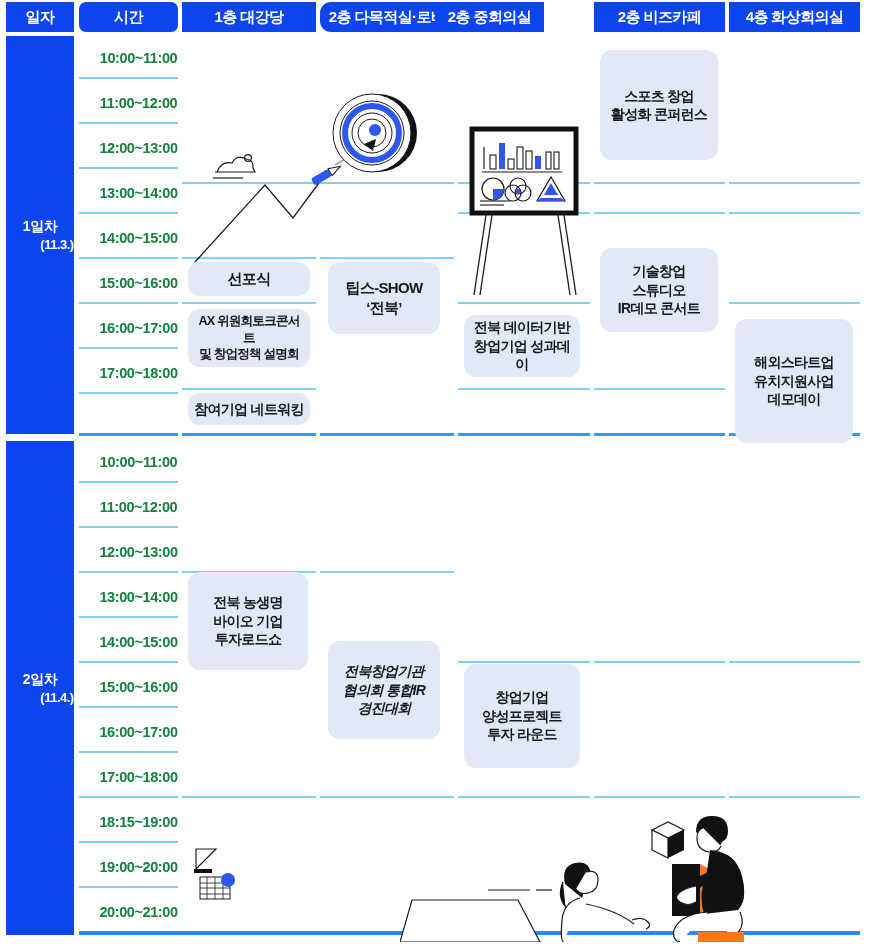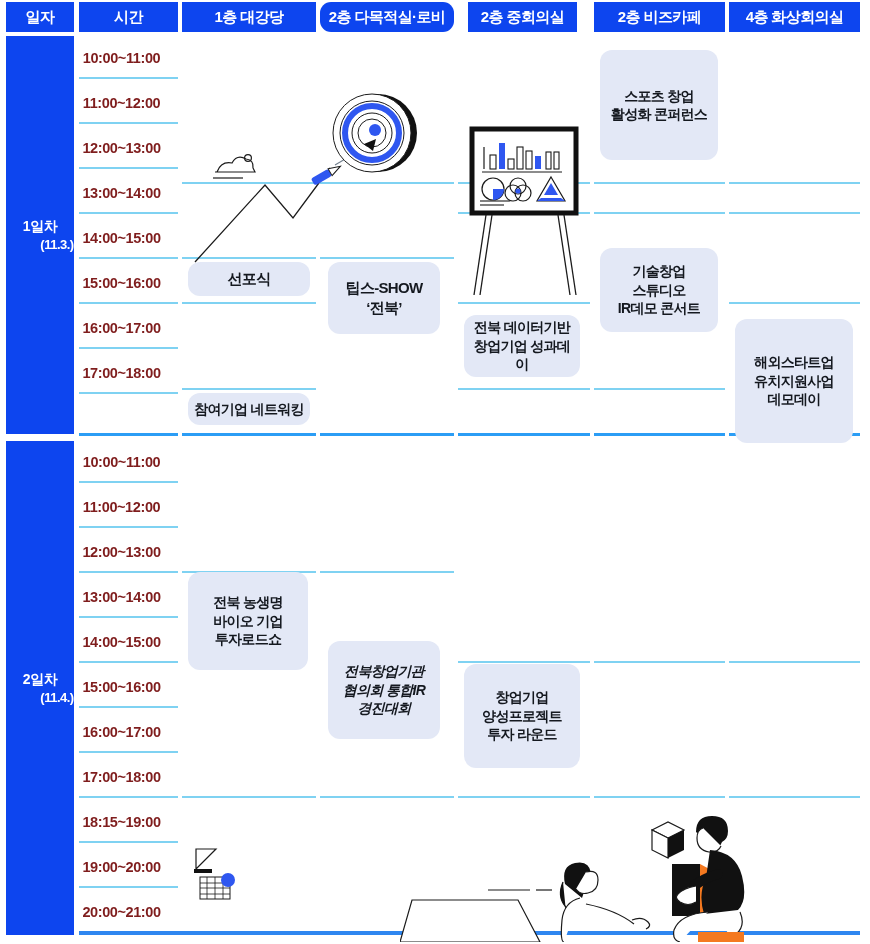--- a/index.html
+++ b/index.html
@@ -28,23 +28,23 @@
   .daycell{
     position:absolute;left:6px;width:68px;
     background:#0d45ef;color:#ffffff;
     display:flex;flex-direction:column;align-items:center;justify-content:center;
     font-size:14px;font-weight:700;line-height:1.35;letter-spacing:-0.5px;
   }
   .daycell .sub{font-weight:700;font-size:13px;margin-left:34px;}
 
   
   .timelbl{
-    position:absolute;left:72px;width:99px;height:22px;
+    position:absolute;left:89px;width:99px;height:22px;
     display:flex;align-items:center;justify-content:center;
-    font-size:14.5px;font-weight:600;color:#7f1d1d;
+    font-size:14.5px;font-weight:600;color:#15803d;
     letter-spacing:-0.4px;white-space:nowrap;
   }
 
   
   .hline{position:absolute;height:2px;background:#7fd2f2;}
   .hline.strong{height:3px;background:#2b9df5;}
   .hline.bottom{height:4px;background:#2e86f0;}
 
   
   .evt{
@@ -63,24 +63,24 @@
 
   
   .art{position:absolute;pointer-events:none;}
 </style>
 </head>
 <body>
 
 <div id="sched">
 
   <div class="hdr" style="left:6px;width:68px;">일자</div>
-  <div class="hdr" style="left:79px;width:99px;">시간</div>
+  <div class="hdr" style="left:79px;width:99px;border-radius:7px;">시간</div>
   <div class="hdr" style="left:182px;width:134px;">1층 대강당</div>
   <div class="hdr" style="left:320px;width:134px;border-radius:11px;">2층 다목적실·로비</div>
-  <div class="hdr" style="left:468px;width:109px;">2층 중회의실</div>
+  <div class="hdr" style="left:435px;width:109px;">2층 중회의실</div>
   <div class="hdr" style="left:594px;width:131px;">2층 비즈카페</div>
   <div class="hdr" style="left:729px;width:131px;">4층 화상회의실</div>
 
   <div class="daycell" style="top:36px;height:398px;">
     <span>1일차</span>
     <span class="sub">(11.3.)</span>
   </div>
   <div class="daycell" style="top:441px;height:494px;">
     <span>2일차</span>
     <span class="sub">(11.4.)</span>
@@ -286,20 +286,22 @@
       <path d="M310,38 q26,2 32,26 q6,24 -4,34 l-34,4 q-6,-20 2,-36" fill="#111111"></path>
       <path d="M318,62 q-14,4 -24,12" fill="none" stroke="#111111" stroke-width="10" stroke-linecap="round"></path>
       <path d="M296,74 q-12,2 -18,8 q-4,4 2,8 q8,5 16,0" fill="#ffffff" stroke="#1b1b1b" stroke-width="1.2"></path>
       <path d="M308,100 q-28,2 -34,18 q-2,10 6,12" fill="#ffffff" stroke="#1b1b1b" stroke-width="1.2"></path>
       <path d="M340,100 q6,14 -4,22 l-16,8" fill="#ffffff" stroke="#1b1b1b" stroke-width="1.2"></path>
       <rect x="298" y="120" width="46" height="10" fill="#f47920"></rect>
     </g>
   </svg>
 
   <div class="evt lg" style="left:188px;top:262px;width:122px;height:34px;">선포식</div>
+  <div class="evt sm" style="left:188px;top:309px;width:122px;height:58px;">AX 위원회토크콘서트
+및 창업정책 설명회</div>
   <div class="evt" style="left:188px;top:393px;width:122px;height:32px;">참여기업 네트워킹</div>
 
   <div class="evt lg" style="left:328px;top:262px;width:112px;height:72px;">팁스-SHOW
 ‘전북’</div>
 
   <div class="evt" style="left:600px;top:50px;width:118px;height:110px;">스포츠 창업
 활성화 콘퍼런스</div>
 
   <div class="evt" style="left:464px;top:315px;width:116px;height:62px;">전북 데이터기반
 창업기업 성과데이</div>

